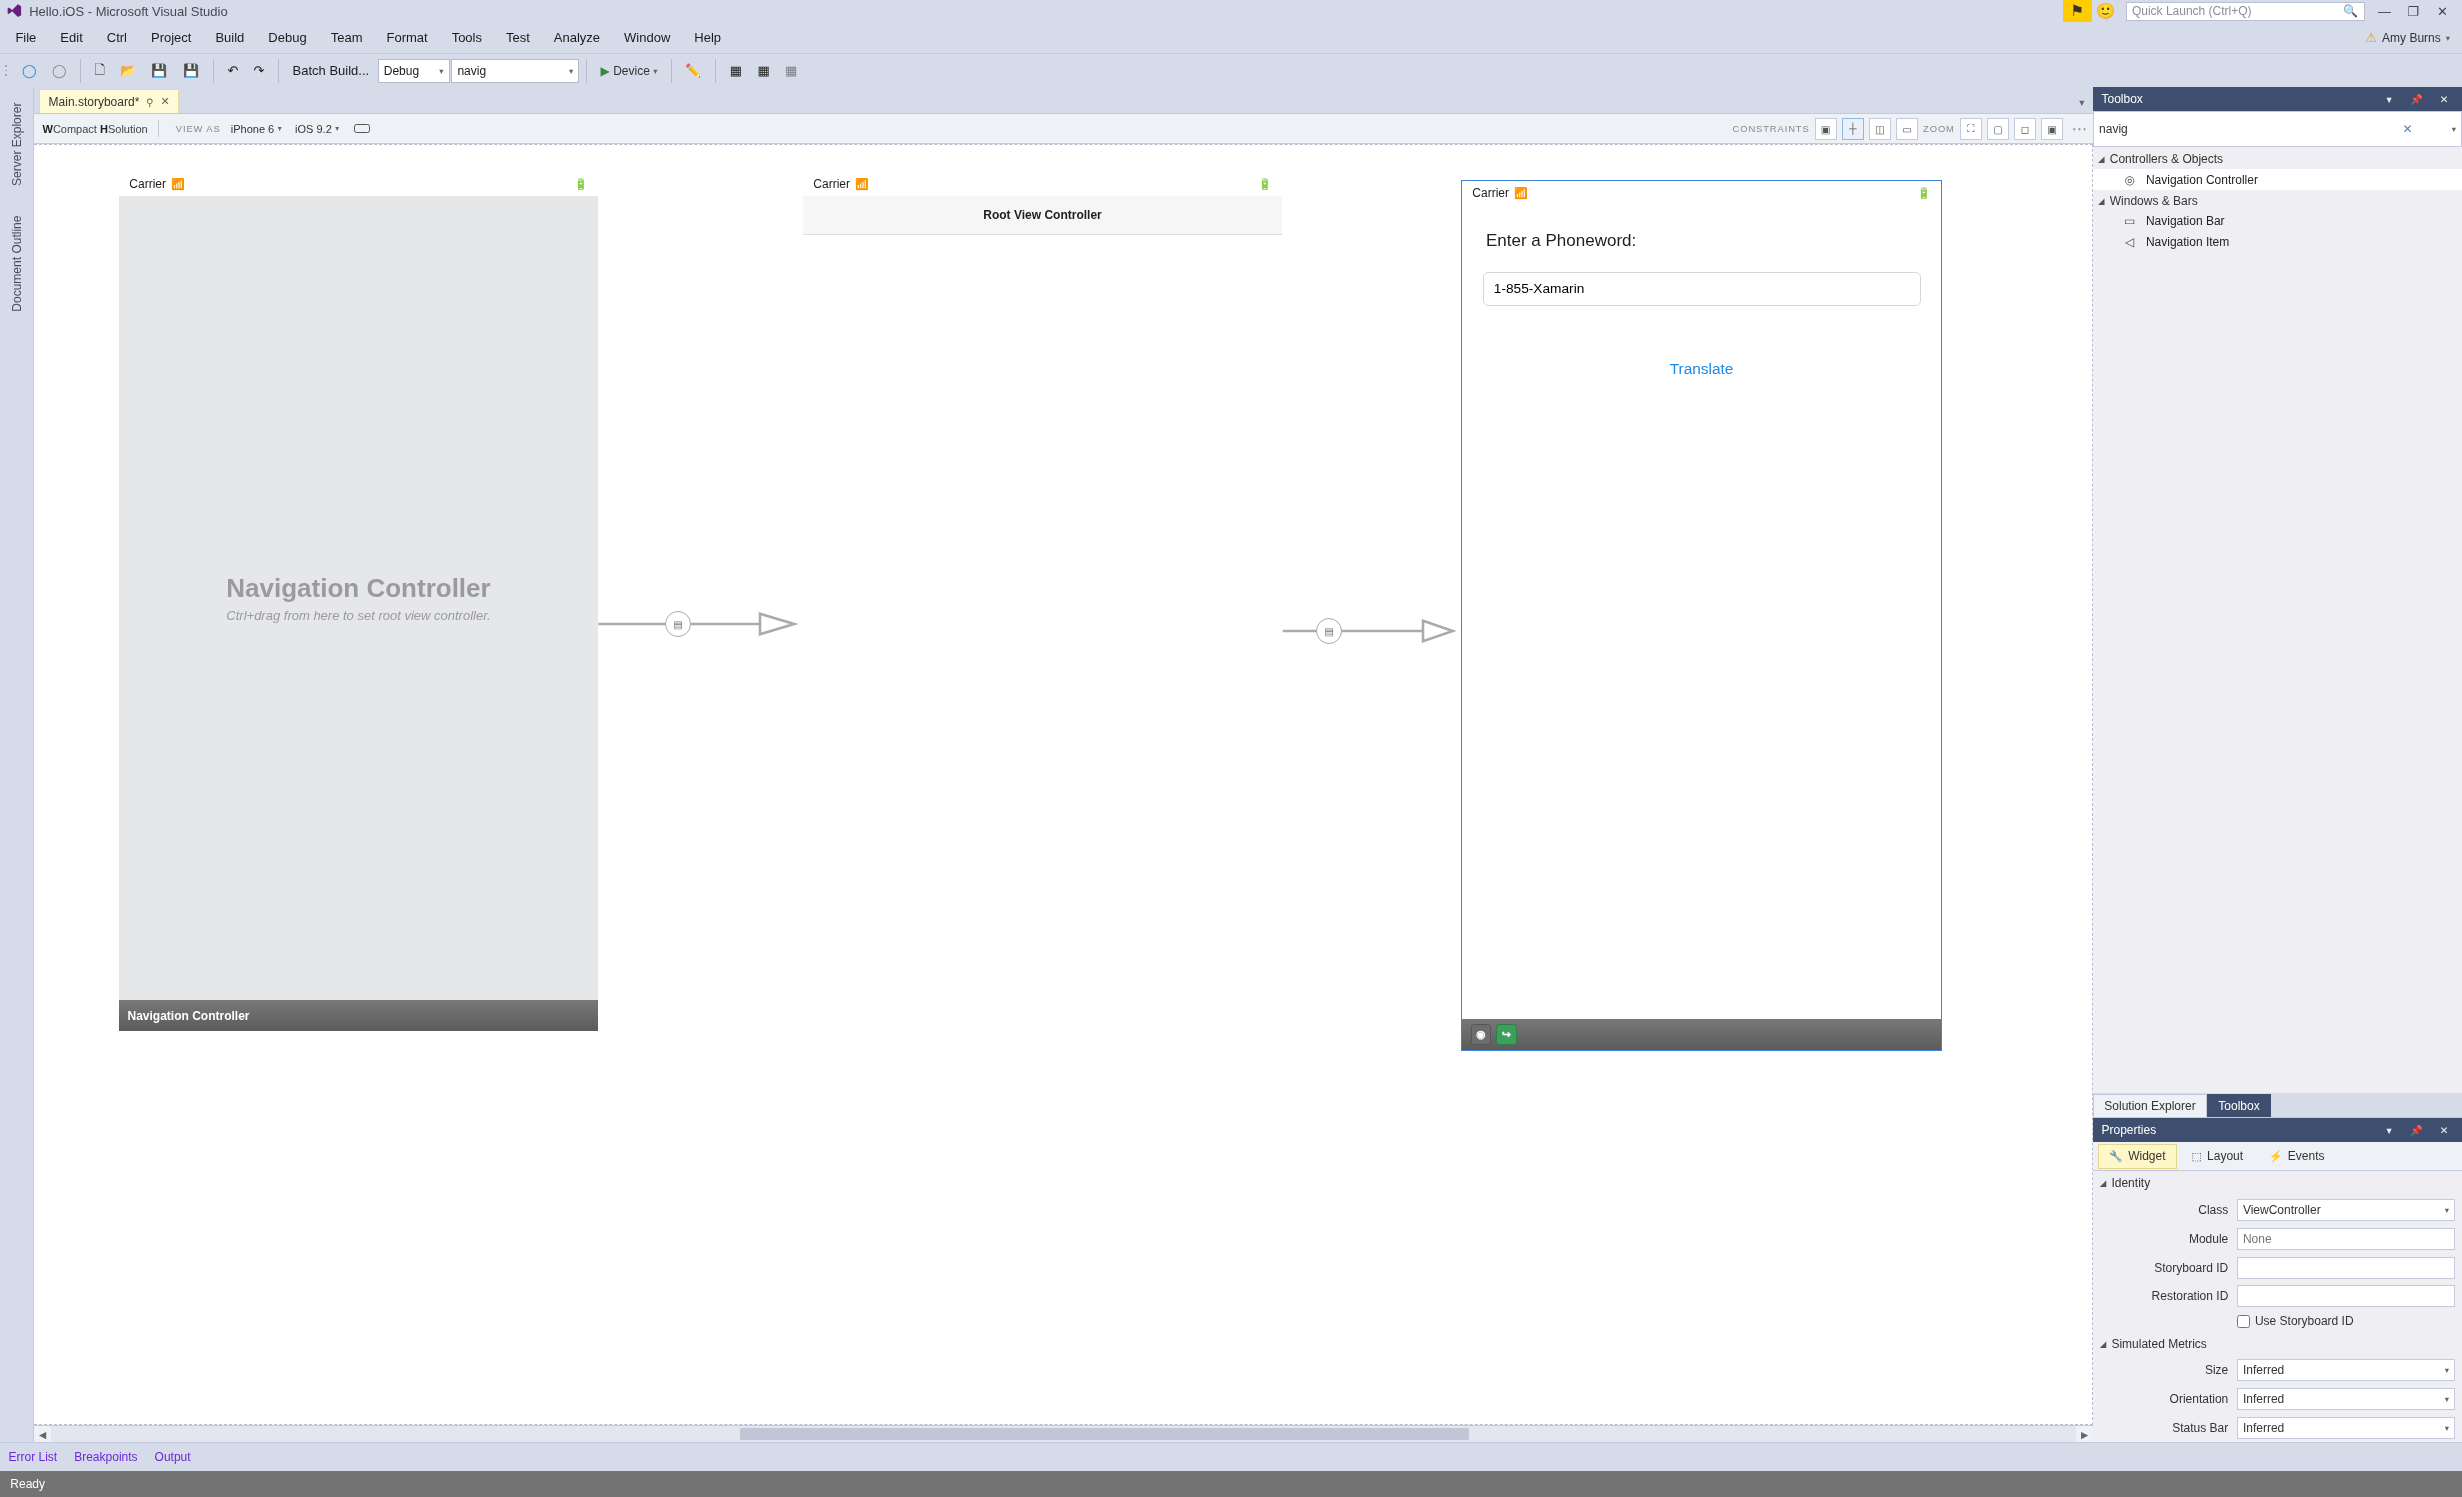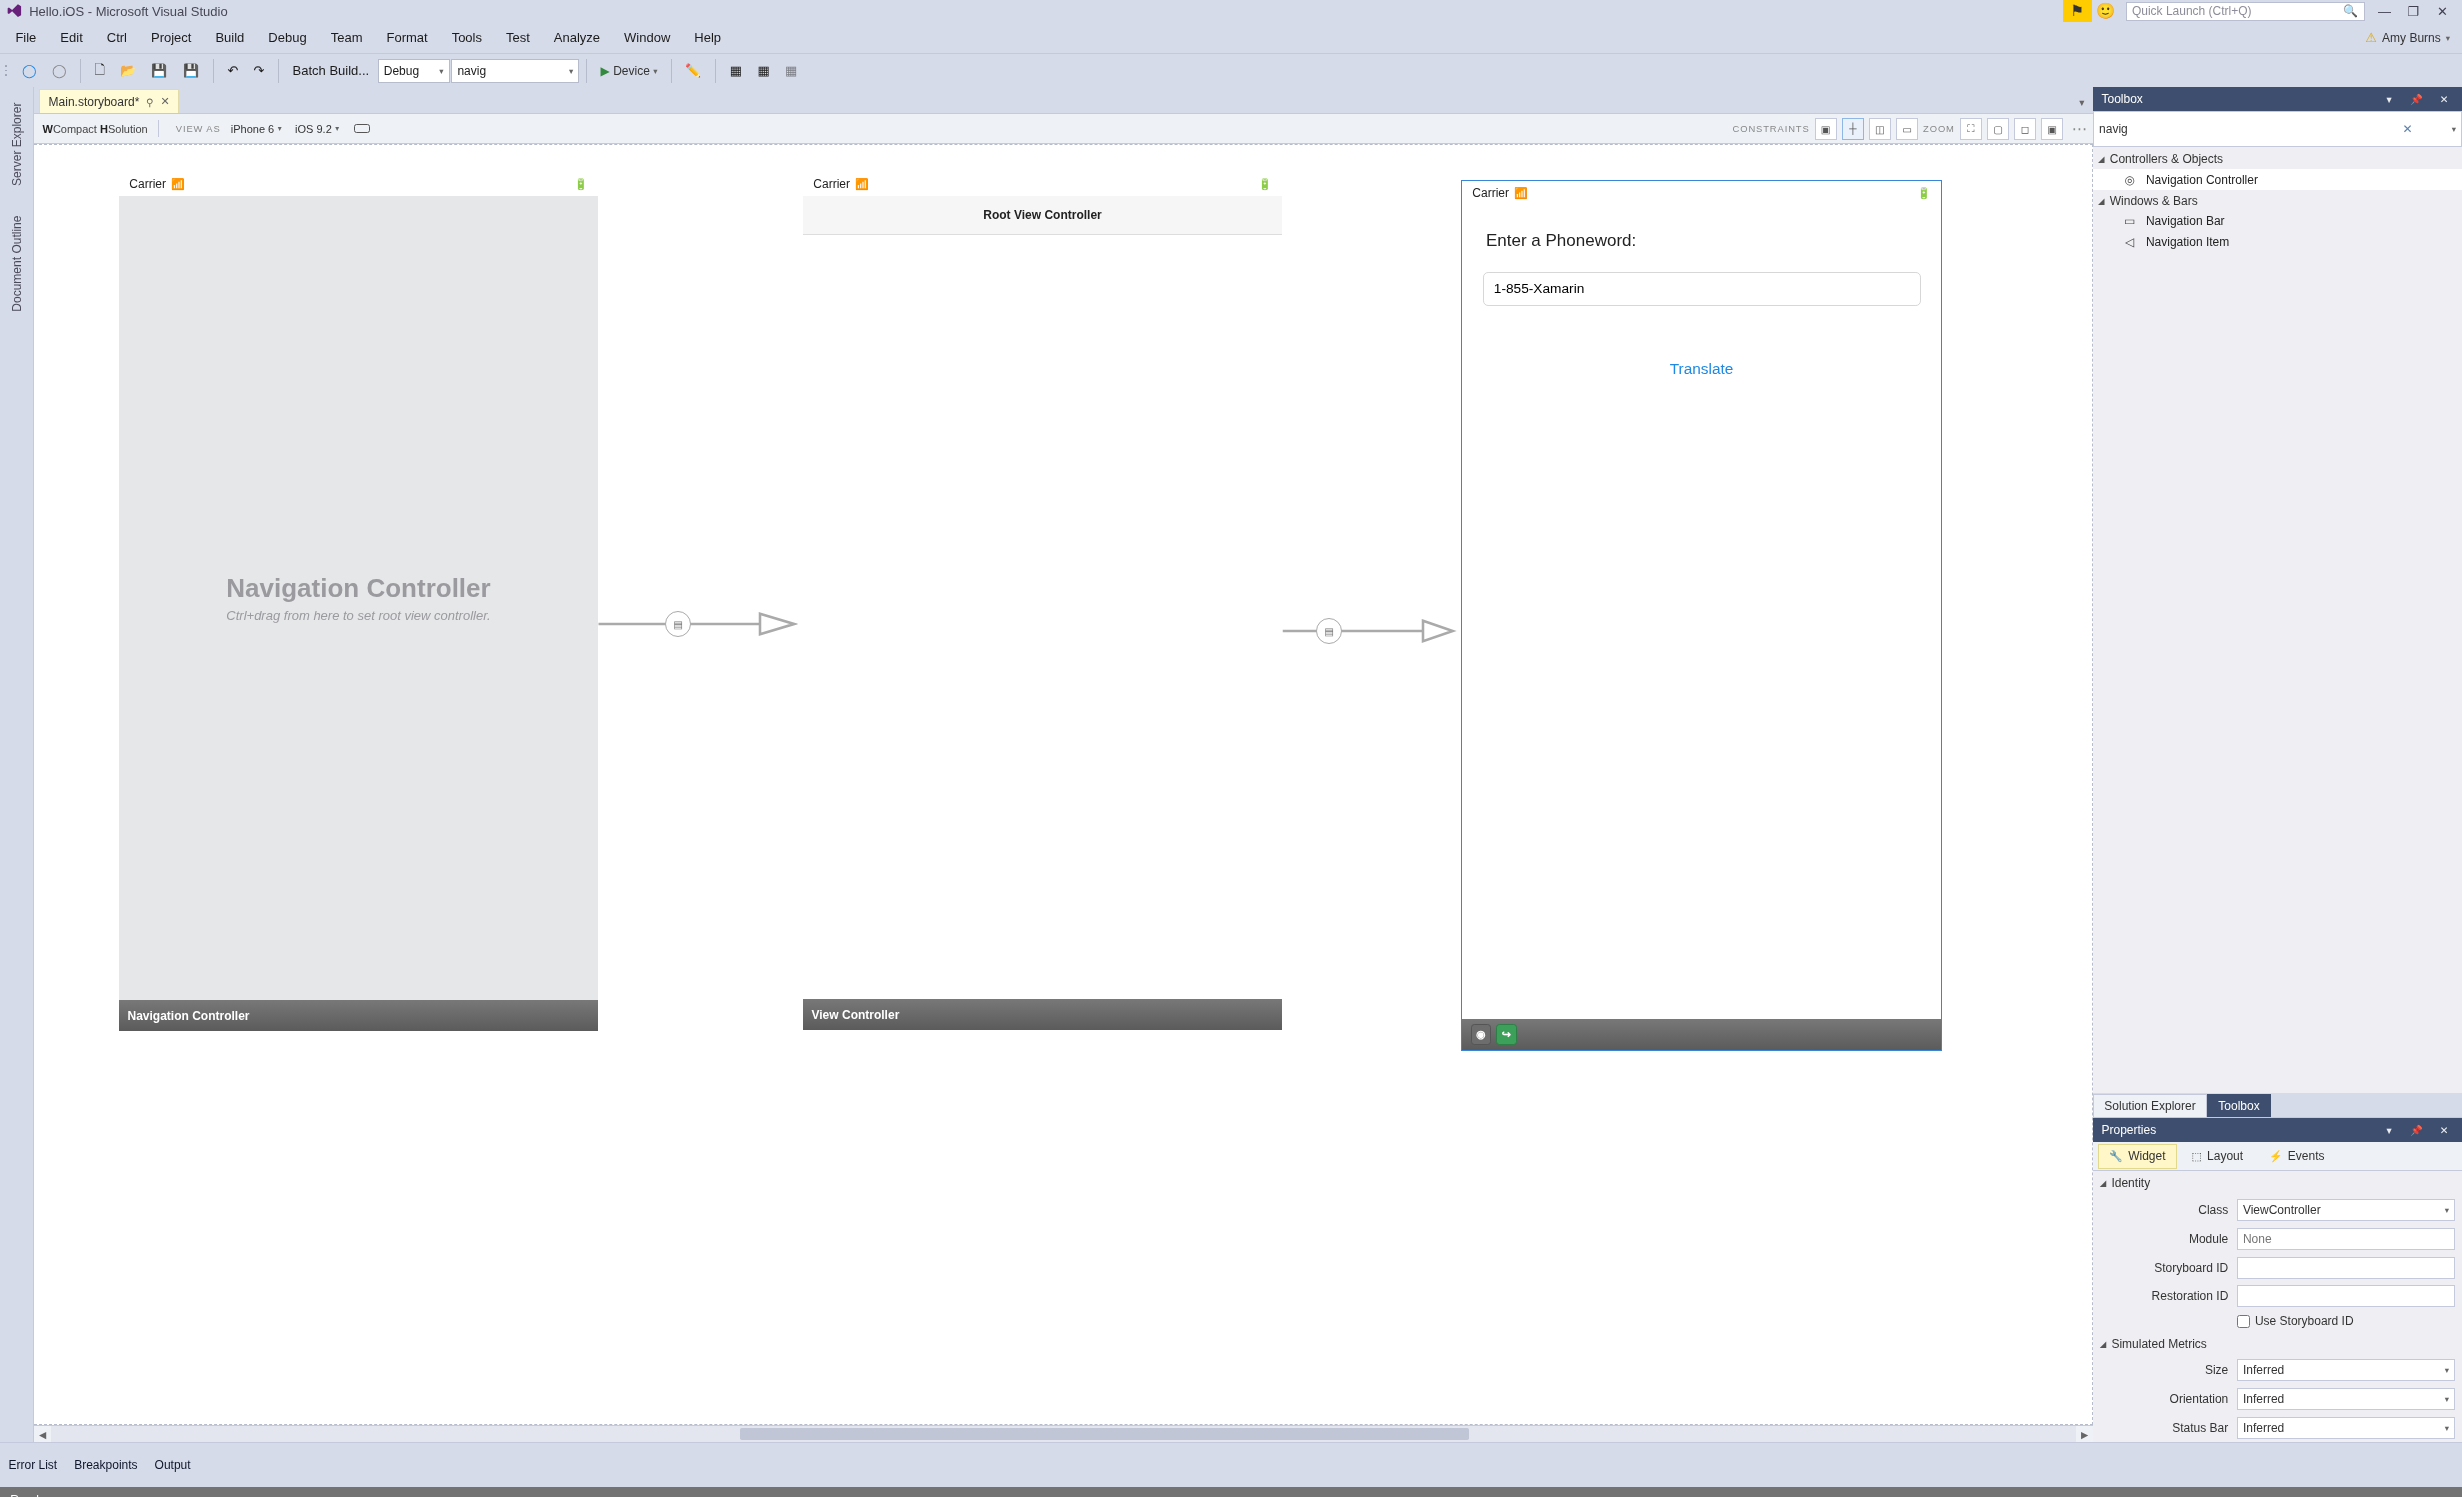--- a/index.html
+++ b/index.html
@@ -106,21 +106,21 @@
 .props .plist{background:#efeff3;max-height:368px;overflow:auto;}
 .props .plist .sec{font-size:12px;color:#333;padding:5.1px 6.8px;display:flex;align-items:center;gap:5.1px;}
 .props .plist .sec .tw{font-size:8.5px;color:#555;}
 .props .plist .row{display:flex;align-items:center;padding:3.4px 6.8px;font-size:12px;}
 .props .plist .row .lbl{flex:0 0 137px;text-align:right;color:#333;padding-right:8.5px;}
 .props .plist .row .val{flex:1;}
 .props .plist .row .val input[type=text],.props .plist .row .val .sel{width:100%;height:22px;border:0.9px solid #c4c9db;background:#fff;padding:0 5.1px;font-size:12px;color:#333; display:flex;align-items:center;position:relative;}
 .props .plist .row .val .sel::after{content:'▾';position:absolute;right:5.1px;font-size:8.5px;color:#666;}
 .props .plist .row .val label{display:flex;align-items:center;gap:5.1px;color:#333;}
 
-.footer-bar { height:45px; background:#d6dbe9; display:flex;align-items:center; padding:0 8.5px; font-size:12px; color:#0f172a; gap:17px; border-top:0.9px solid #c4c9db;}
+.footer-bar { height:29px; background:#d6dbe9; display:flex;align-items:center; padding:0 8.5px; font-size:12px; color:#6d28d9; gap:17px; border-top:0.9px solid #c4c9db;}
 .status-strip { height:26px; background:#737373; color:#fff; display:flex;align-items:center; padding:0 10.3px; font-size:12px; }
 
 .bottom-icons { display:flex; gap:5.1px; padding:3.4px 8.5px; }
 .bottom-icons .bic { width:20.5px;height:20.5px;border:0.9px solid #777;border-radius:3.4px;display:flex;align-items:center;justify-content:center;font-size:11px; }
 .bottom-icons .bic.blue{background:#3da05a;border-color:#2f7d47;color:#fff;}
 .bottom-icons .bic.grey{background:#6d6d6d;border-color:#555;color:#fff;}
 </style>
 </head>
 <body>
 
@@ -279,23 +279,20 @@
         <div class="scene" style="left:769px;top:27px;width:479px;">
           <div class="status">
             <span>Carrier</span>
               <span class="sig">📶</span>
               <span class="bat">🔋</span>
           </div>
           <div class="navbar">
               <span>Root View Controller</span>
             </div>
           <div class="body" style="height:764px;"></div>
-          <div class="footer">
-              <span>View Controller</span>
-            </div>
         </div>
 
         <div class="arrow-seg" style="left:1248px;top:469px;width:180px;">
           <svg width="180" height="34" viewBox="0 0 210 40">
               <line x1="0" y1="20" x2="165" y2="20" stroke="#aaa" stroke-width="3"></line>
               <polygon points="165,8 200,20 165,32" fill="none" stroke="#aaa" stroke-width="3"></polygon>
             </svg>
           <span class="circ" style="position:absolute;left:34px;top:4.3px;">▤</span>
         </div>
 

